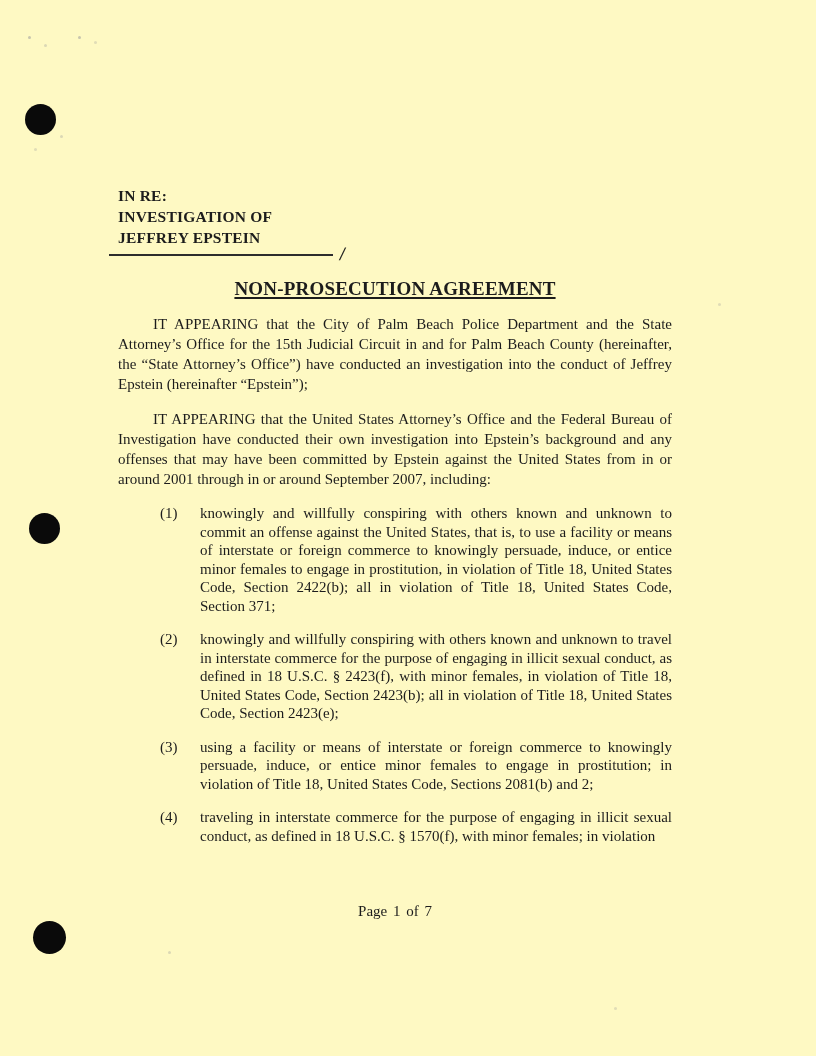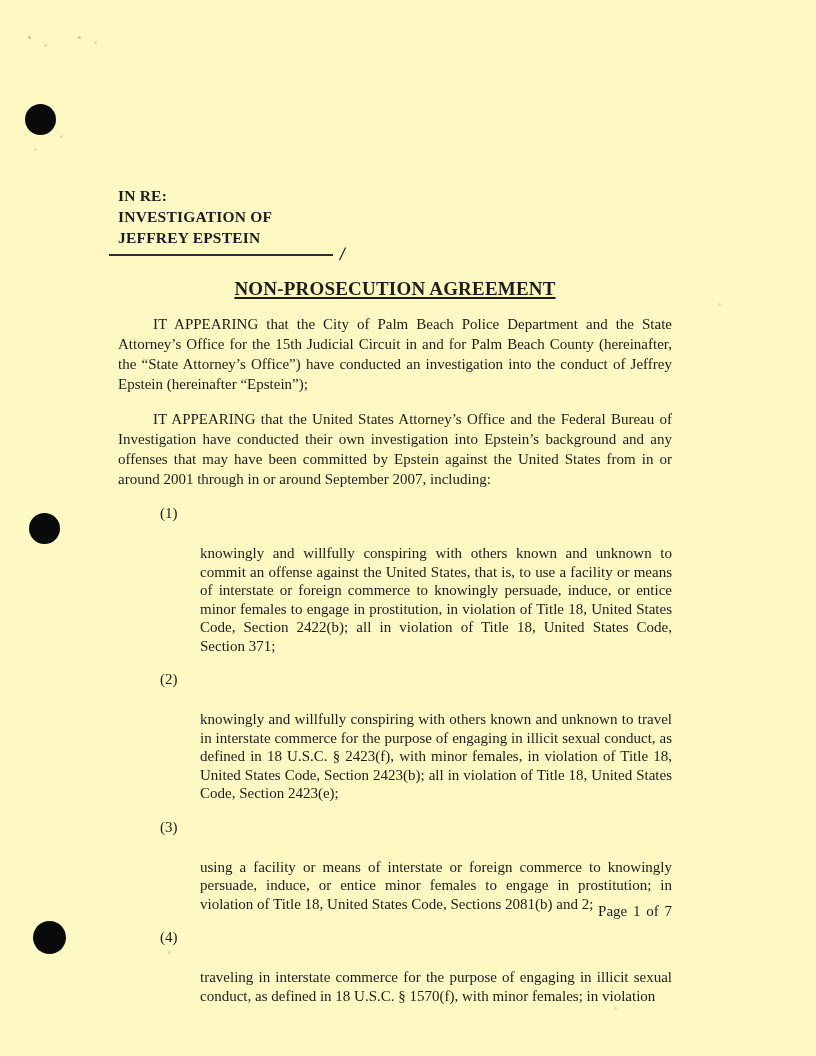--- a/index.html
+++ b/index.html
@@ -100,28 +100,27 @@
   .item-num {
     flex: 0 0 40px;
     font-size: 15px;
     line-height: 18.5px;
   }
   .item-text {
     flex: 1;
     font-size: 15px;
     line-height: 18.5px;
     text-align: justify;
-    margin-top: 40px;
   }
   .footer {
     position: absolute;
     left: 118px;
     top: 903px;
     width: 554px;
-    text-align: right;
+    text-align: center;
     font-size: 15px;
     word-spacing: 2px;
   }
 </style>
 </head>
 <body>
 
 <div class="page">
 
   <div class="punch-hole hole-1"></div>

